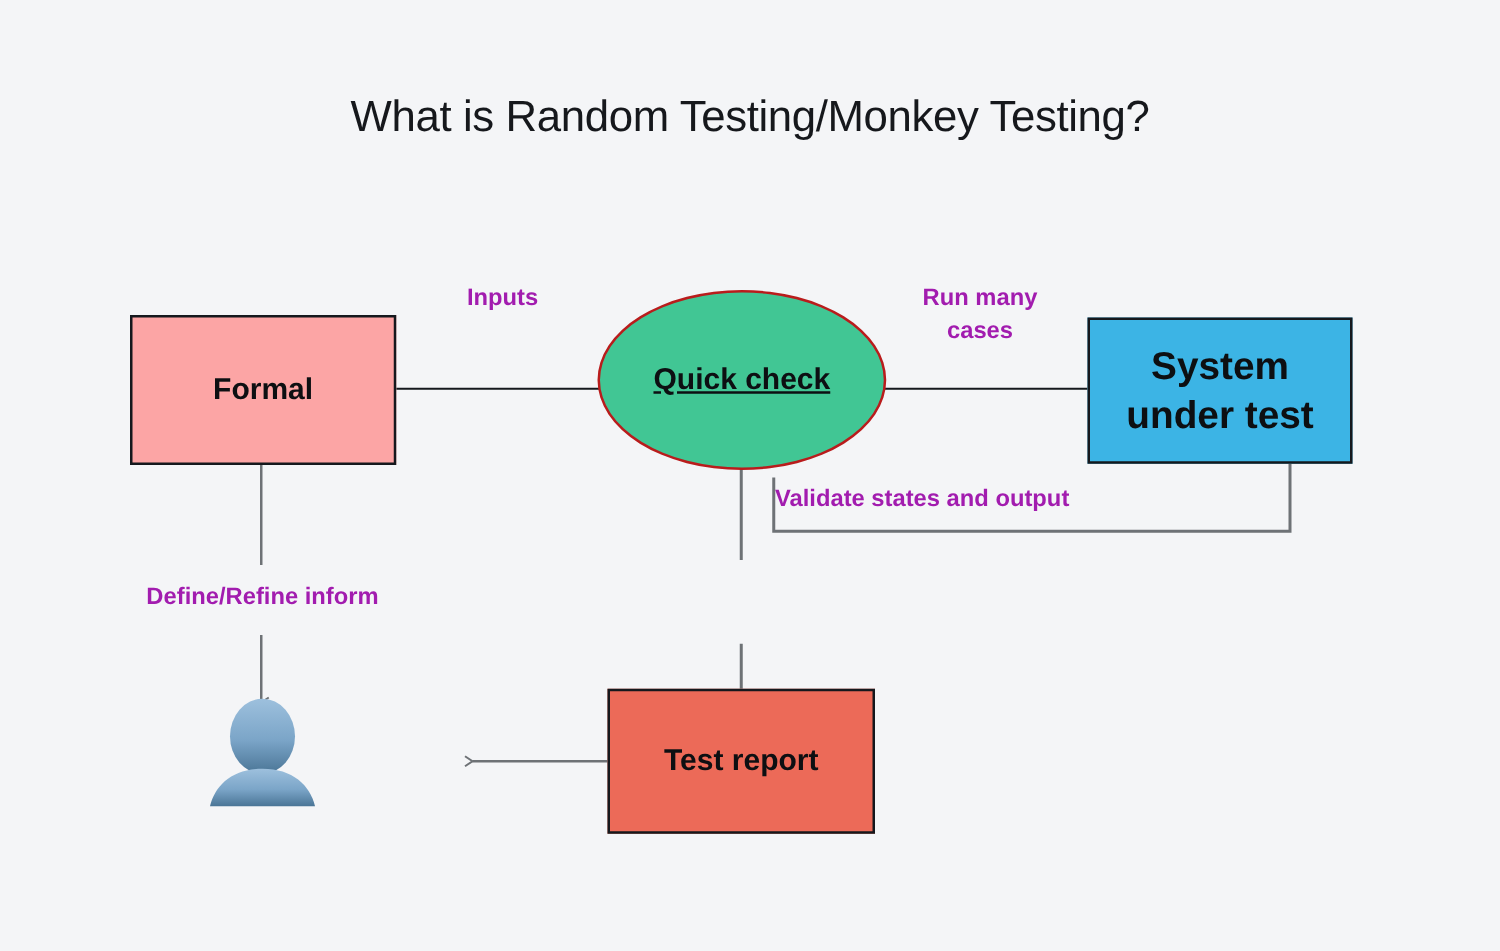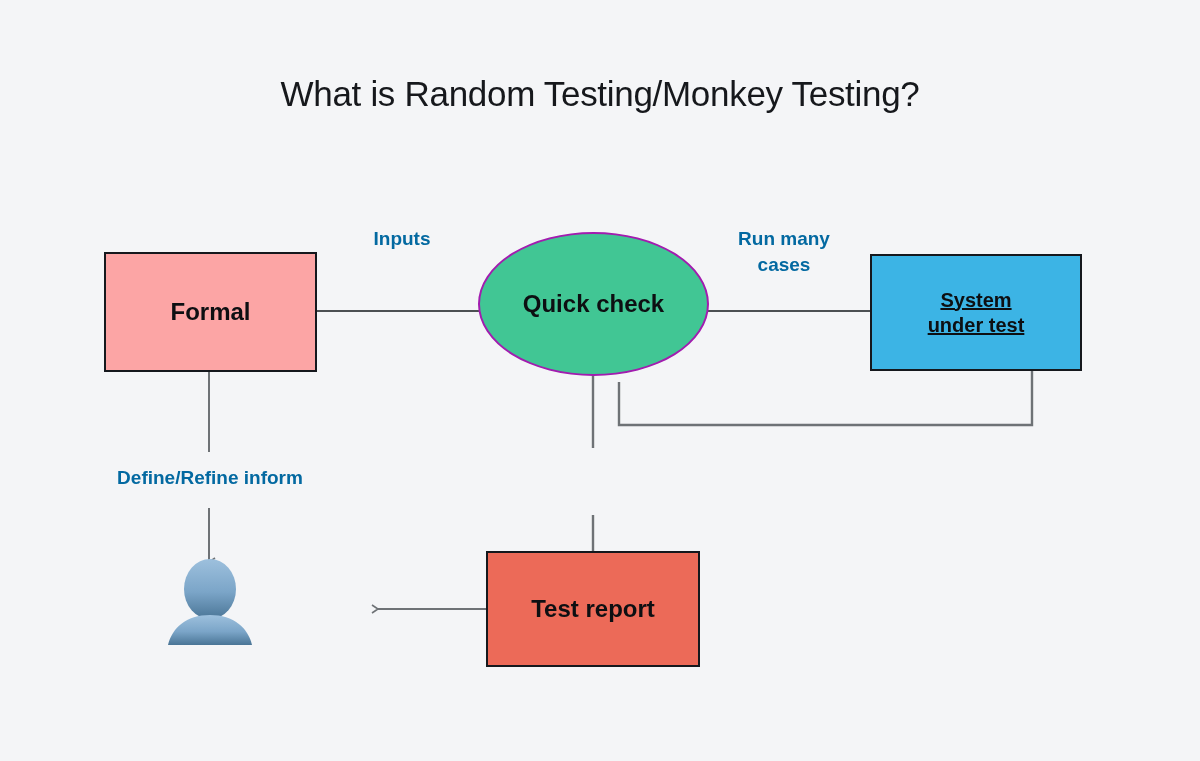--- a/index.html
+++ b/index.html
@@ -62,23 +62,24 @@
     background: #fca5a5;
     font-size: 24px;
   }
 
   .node-quickcheck {
     left: 478px;
     top: 232px;
     width: 231px;
     height: 144px;
     background: #41c694;
-    border: 2px solid #a21caf;
+    border: 2px solid #b91c1c;
     border-radius: 50%;
     font-size: 24px;
+    text-decoration: underline;
   }
 
   .node-sut {
     left: 870px;
     top: 254px;
     width: 212px;
     height: 117px;
     background: #3cb4e5;
     font-size: 24px;
   }
@@ -91,21 +92,21 @@
     background: #ec6a58;
     font-size: 24px;
     text-align: center;
   }
 
   .edge-label {
     position: absolute;
     text-align: center;
     font-size: 19px;
     font-weight: bold;
-    color: #0369a1;
+    color: #a21caf;
     line-height: 1.35;
     white-space: pre-line;
   }
   .label-inputs    { left: 322px; top: 226px; width: 160px; }
   .label-runmany   { left: 694px; top: 226px; width: 180px; }
   .label-validate  { left: 620px; top: 387px; width: 320px; text-align: left; }
   .label-define    { left: 80px;  top: 465px; width: 260px; }
   .label-reportfail{ left: 466px; top: 455px; width: 254px; }
 </style>
 </head>
@@ -152,30 +153,31 @@
 
   <div class="node node-rect node-formal">
     <span>Formal</span>
   </div>
 
   <div class="node node-quickcheck">
     <span>Quick check</span>
   </div>
 
   <div class="node node-rect node-sut">
-    <span class="edge-label-inner" style="white-space:pre-line;font-size:20px;font-weight:bold;text-decoration:underline;">System
+    <span class="edge-label-inner" style="white-space:pre-line;font-size:31px;font-weight:bold;">System
 under test</span>
   </div>
 
   <div class="node node-rect node-report">
     <span>Test report</span>
   </div>
 
   <div class="edge-label label-inputs">Inputs</div>
 
   <div class="edge-label label-runmany">Run many
 cases</div>
 
+  <div class="edge-label label-validate">Validate states and output</div>
 
 
   <div class="edge-label label-define">Define/Refine inform</div>
 
 </div>
 
 </body></html>

